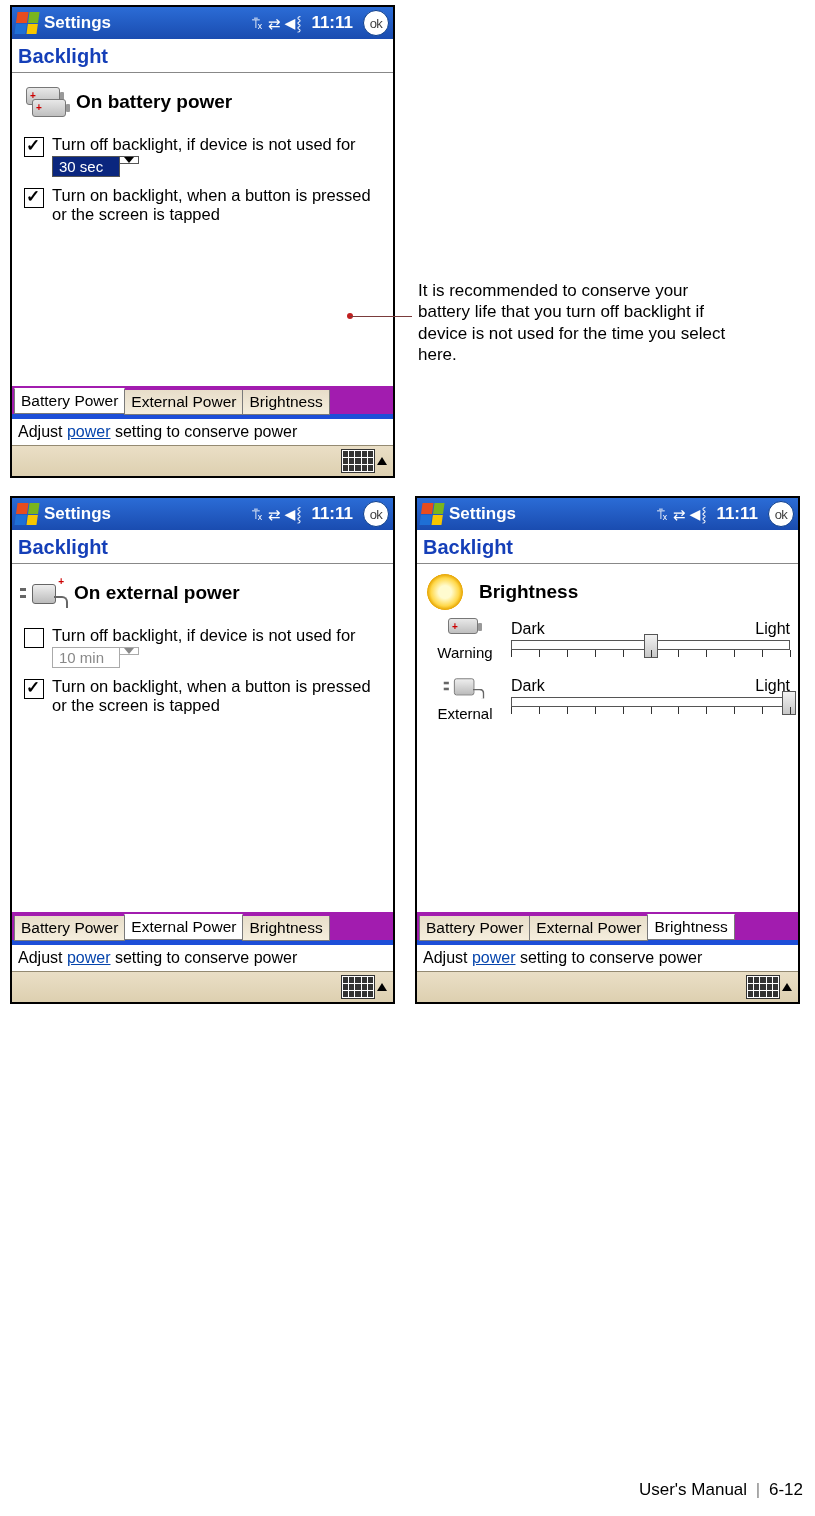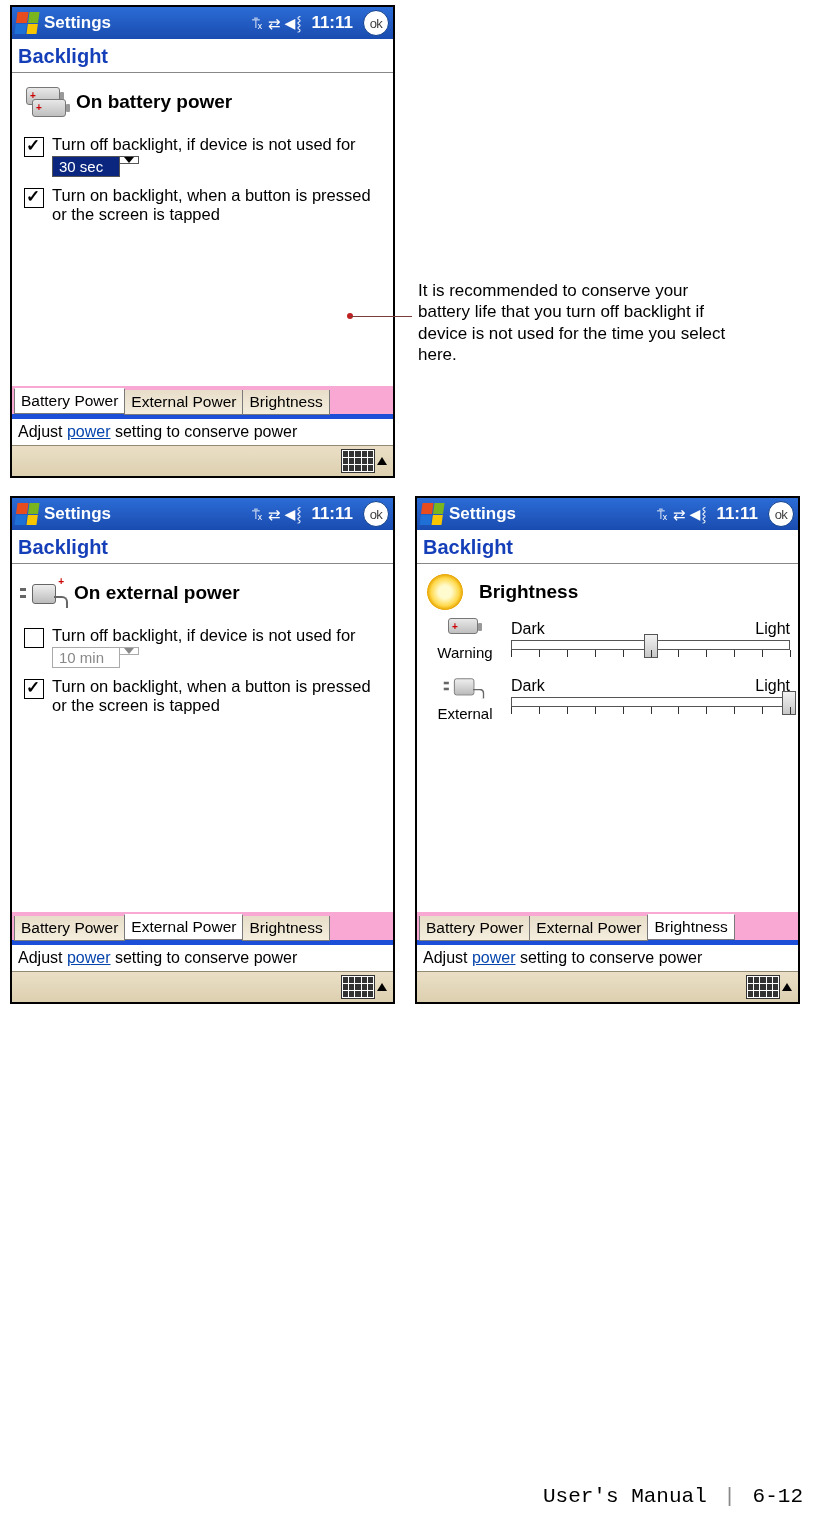--- a/index.html
+++ b/index.html
@@ -195,21 +195,21 @@
   .dropdown.disabled .dd-arrow { border-color:#aaa; color:#888; }
   .dropdown .dd-arrow::before {
     content:""; width:0; height:0; border-left:5px solid transparent;
     border-right:5px solid transparent; border-top:6px solid #000;
   }
   .dropdown.disabled .dd-arrow::before { border-top-color:#888; }
 
   
   .tabstrip {
     display: flex; align-items: flex-end; height: 28px;
-    background: #f9a8d4;
+    background: #a21caf;
     padding-left: 2px;
   }
   .tab {
     padding: 3px 6px 3px 6px;
     font-size: 15.5px;
     border: 1px solid #7a7a7a;
     border-top: none;
     background: linear-gradient(#e7ddc9, #f5eedd);
     position: relative;
     bottom: -1px;
@@ -291,24 +291,24 @@
   }
   .callout-dot {
     position: absolute;
     top: 313px;
     left: 347px;
     width: 6px; height: 6px; border-radius: 50%; background: #c02020;
   }
 
   .footer {
     position: absolute;
-    bottom: 8px;
+    bottom: 16px;
     right: 12px;
-    font-size: 21px;
-    font-family: Liberation Mono, monospace;
+    font-size: 17px;
+    font-family: Liberation Sans, sans-serif;
   }
   .footer .sep { color: #888; margin: 0 4px; }
 </style>
 </head>
 <body>
 
 <div class="page">
 
 
   <div class="screens-row top-row">

